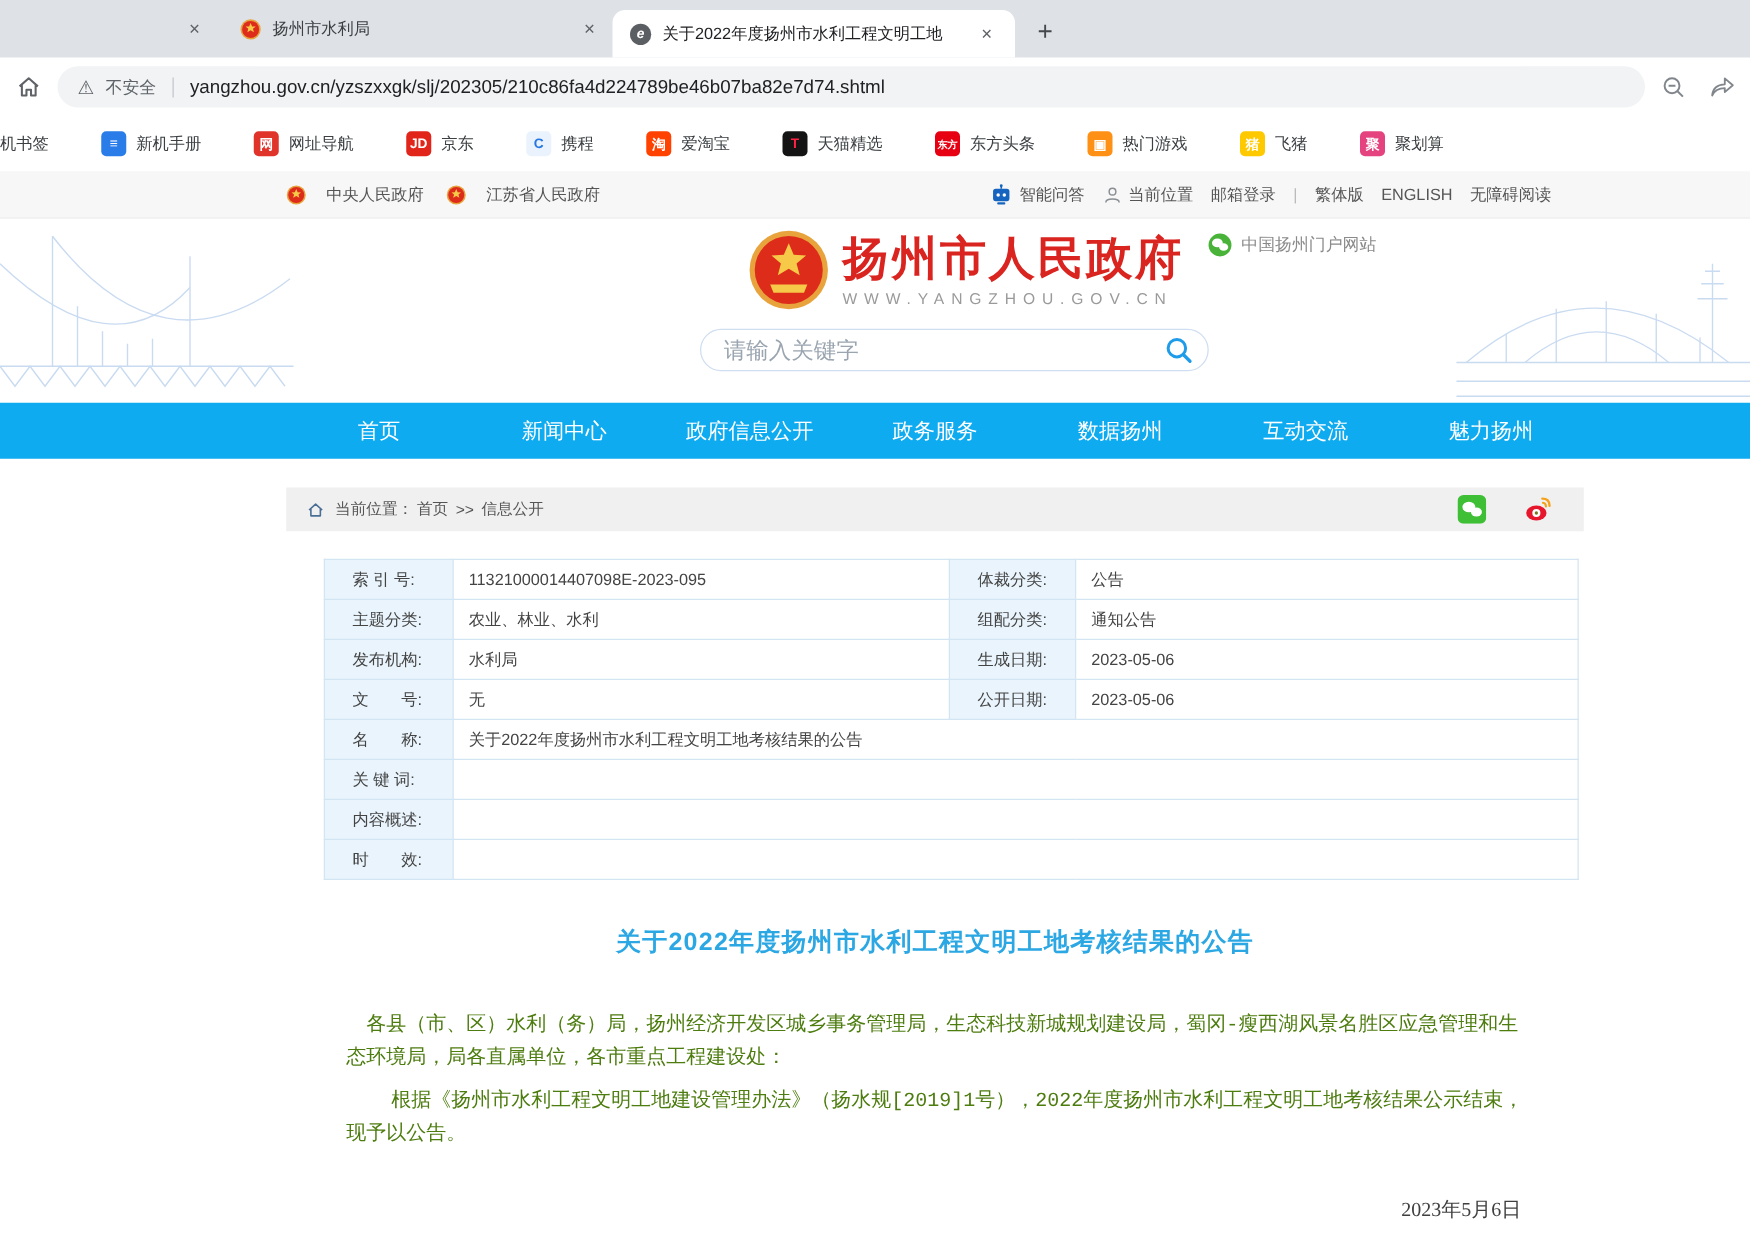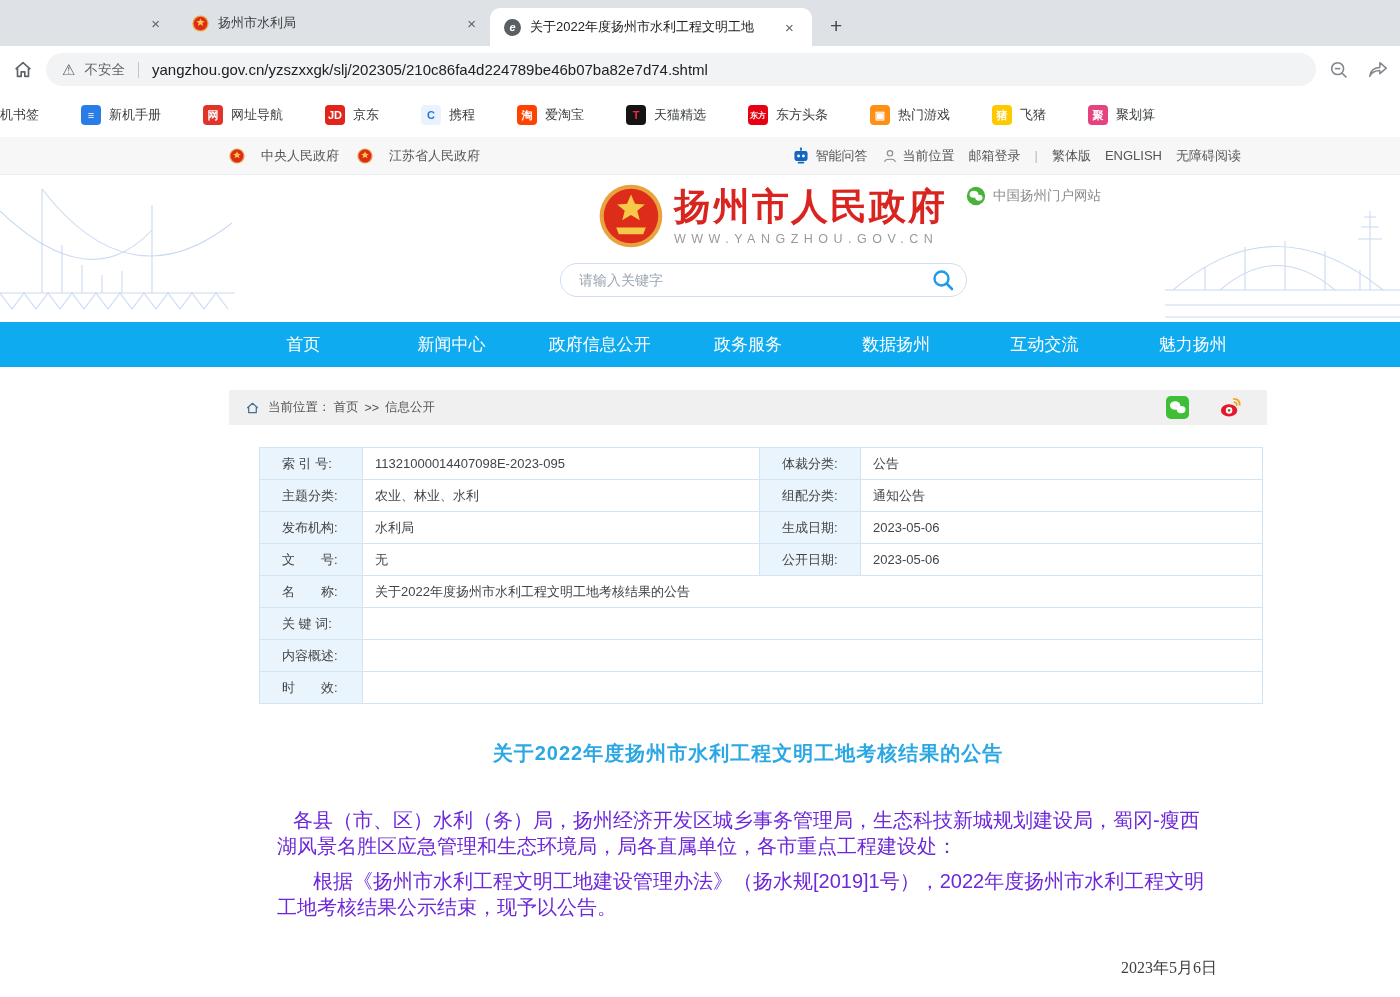--- a/index.html
+++ b/index.html
@@ -42,21 +42,21 @@
 
   
   .banner { height:147px; background:#fff; position:relative; }
   .bridge { position:absolute; top:0; opacity:.75; }
   .bridge.left { left:0; } .bridge.right { right:0; }
   .brand { position:absolute; left:598px; top:8px; display:flex; align-items:center; gap:10px; }
   .brand-text .site-name { color:#d9241f; font-size:37px; font-weight:bold; letter-spacing:2px; line-height:1.15; }
   .brand-text .site-url { color:#9a9a9a; font-size:12.5px; letter-spacing:5.5px; margin-top:3px; }
   .portal { position:absolute; left:966px; top:11px; display:flex; align-items:center; gap:7px; font-size:13.5px; color:#8a8a8a; }
   .search-wrap { position:absolute; left:560px; top:88px; width:407px; height:34px; border:1px solid #cfdef0; border-radius:17px; background:#fff; display:flex; align-items:center; padding:0 8px 0 18px; }
-  .search-wrap input { flex:1; border:none; outline:none; font-size:14px; color:#333; background:transparent; font-family:"Liberation Sans",sans-serif; }
+  .search-wrap input { flex:1; border:none; outline:none; font-size:18px; color:#333; background:transparent; font-family:"Liberation Sans",sans-serif; }
   .search-wrap input::placeholder { color:#9aa5b0; }
   .search-btn { width:30px; height:30px; display:flex; align-items:center; justify-content:center; cursor:pointer; }
 
   
   .mainnav { height:45px; background:#0eabf0; display:flex; }
   .mainnav-inner { width:1038px; margin-left:229px; display:flex; }
   .nav-item { flex:1; display:flex; align-items:center; justify-content:center; color:#fff; font-size:17px; cursor:pointer; }
 
   
   .container { width:1038px; margin-left:229px; }
@@ -66,21 +66,21 @@
   .bc-icons svg { cursor:pointer; }
 
   table.meta { margin:22px 2px 0 30px; width:1003px; border-collapse:collapse; table-layout:fixed; }
   table.meta td { border:1px solid #d3e5f3; height:32px; font-size:13px; color:#444; }
   td.mlabel { background:#e9f4fc; padding-left:22px; color:#333; width:103px; white-space:nowrap; }
   td.mvalue { padding-left:12px; background:#fff; }
   col.c1{width:103px;} col.c2{width:397px;} col.c3{width:101px;} col.c4{width:402px;}
 
   .article { padding:0 48px 20px 48px; }
   .article-title { margin-top:36px; text-align:center; color:#2ba7e3; font-size:20px; font-weight:bold; letter-spacing:1px; }
-  .article p { font-family:Liberation Sans, sans-serif; font-size:20px; color:#6d28d9; line-height:26px; }
+  .article p { font-family:Liberation Mono, monospace; font-size:16px; color:#4d7c0f; line-height:26px; }
   .p1 { margin-top:40px; text-indent:16px; }
   .p2 { margin-top:9px; text-indent:36px; }
   .doc-date { margin-top:38px; text-align:right; font-family:"Liberation Serif", serif; font-size:16px; color:#3f3f3f; padding-right:2px; }
 </style>
 </head>
 <body>
 
 <div class="tabbar">
   <div class="tab-stub">
     <span class="tab-close">×</span>

